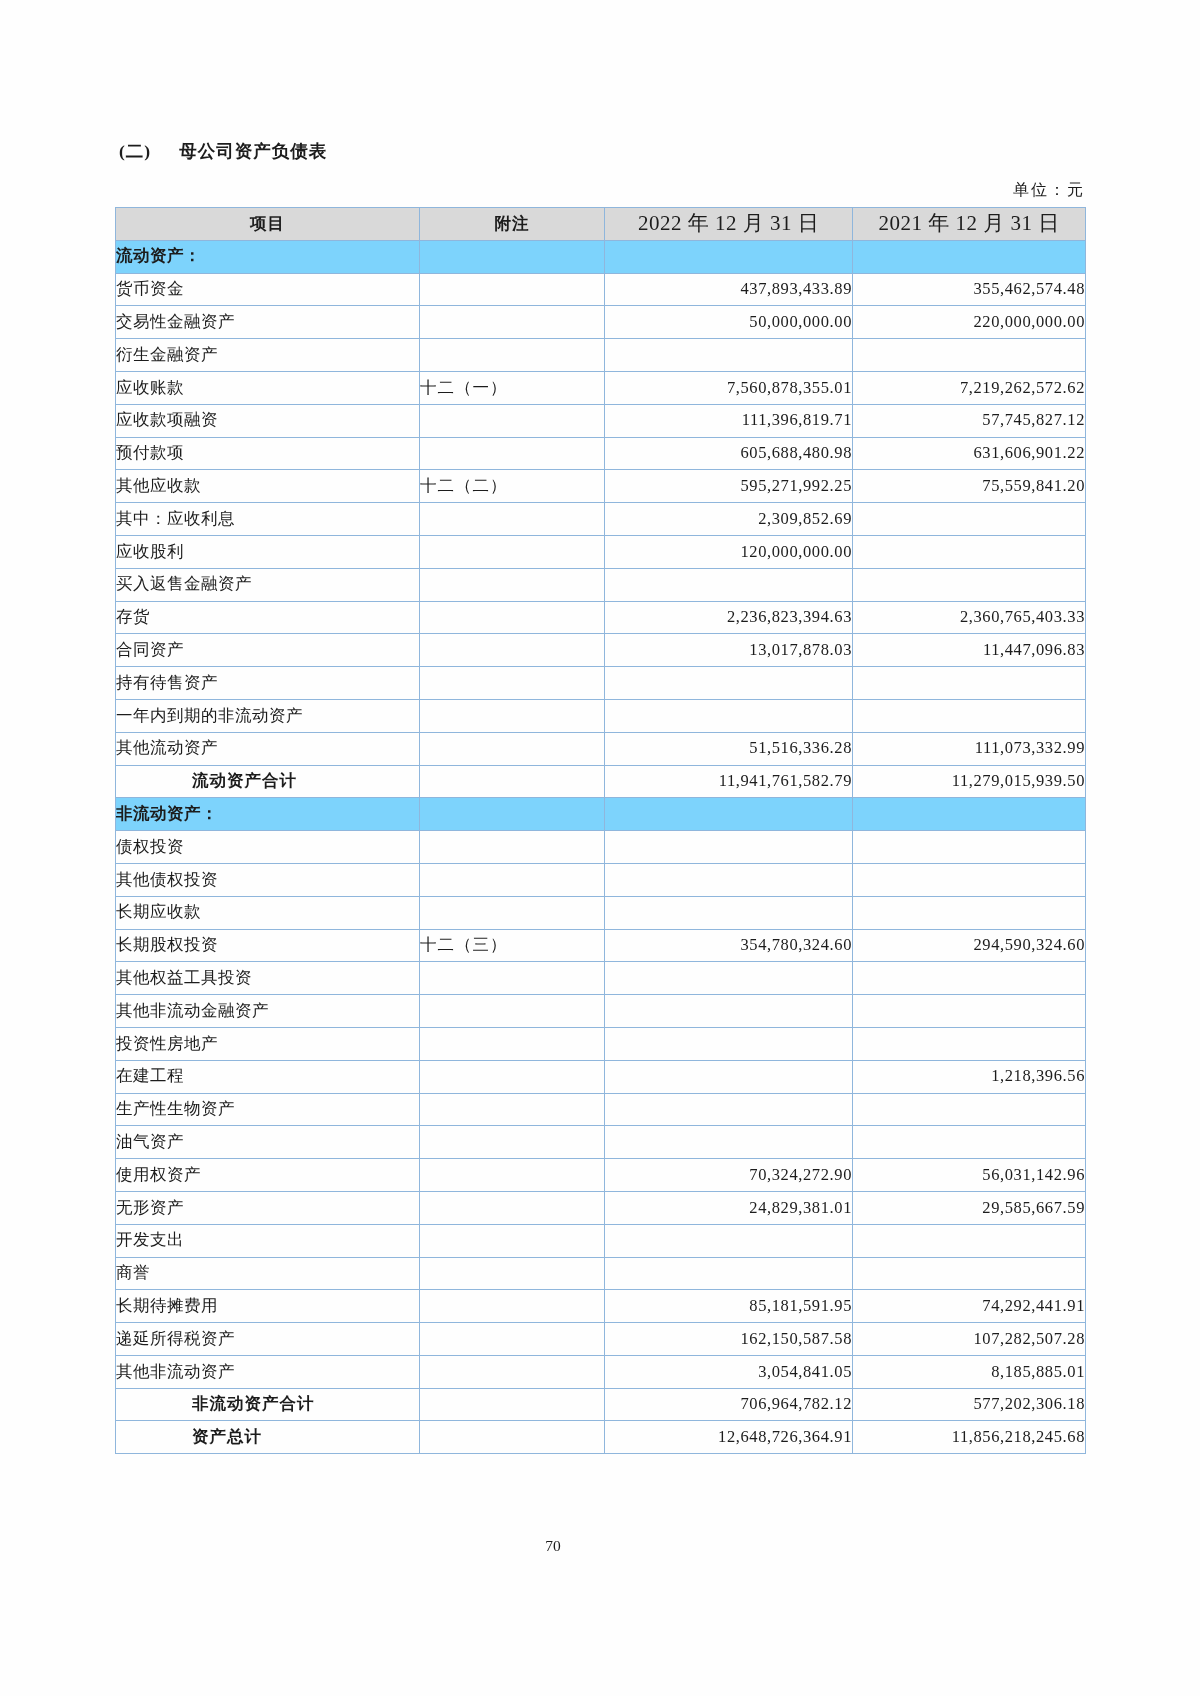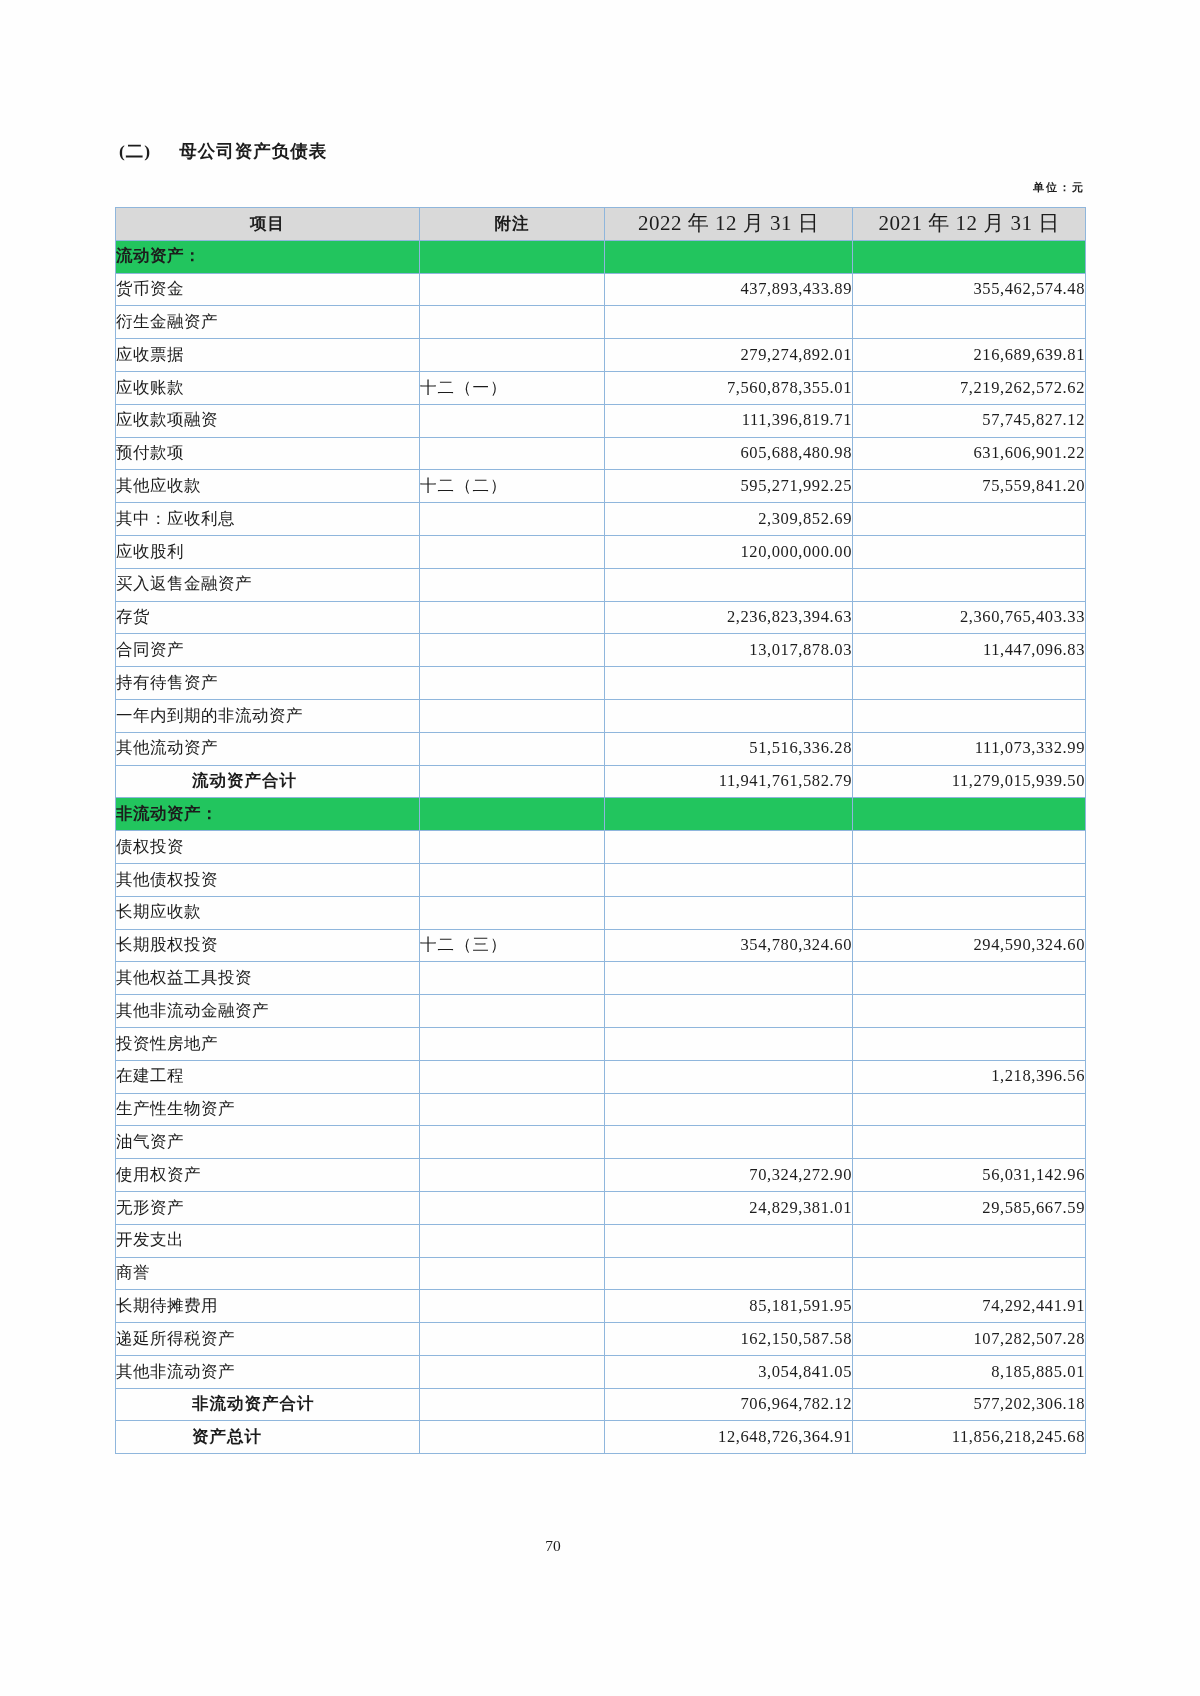--- a/index.html
+++ b/index.html
@@ -15,21 +15,21 @@
 
   .doc-title {
     position:absolute; left:119px; top:139px;
     font-size:17.5px; font-weight:bold; letter-spacing:1px;
     display:flex; align-items:baseline;
   }
   .doc-title .gap { display:inline-block; width:28px; }
 
   .unit-label {
     position:absolute; right:115px; top:180px;
-    font-size:11px; letter-spacing:2px;font-weight:bold;
+    font-size:16px; letter-spacing:2px;
   }
 
   table.bs {
     position:absolute; left:115px; top:207px;
     width:970px; border-collapse:collapse; table-layout:fixed;
   }
   table.bs, table.bs th, table.bs td {
     border:1px solid #8fb6dc;
   }
   table.bs th, table.bs td {
@@ -37,21 +37,21 @@
     font-size:16.5px; line-height:1;
   }
   thead th { background:#d9d9d9; text-align:center; font-weight:normal; }
   thead th.cn { font-weight:bold; letter-spacing:1px;text-align:center; }
   thead th.date { font-size:21px; letter-spacing:0.5px; }
 
   td.c-item { text-align:left; padding-left:9px; letter-spacing:0.5px; }
   td.c-note { text-align:left; letter-spacing:1px; }
   td.c-2022, td.c-2021 { text-align:right; padding-right:11px; letter-spacing:0.6px; }
 
-  tr.section td { background:#22c55e; }
+  tr.section td { background:#7dd3fc; }
   tr.section td.c-item { font-weight:bold; }
 
   tr.total td.c-item { font-weight:bold; padding-left:76px; letter-spacing:1px; }
 
   td.indent2 { padding-left:98px;margin-top:8px; }
 
   .page-number {
     position:absolute; left:0; top:1537px; width:1106px;
     text-align:center; font-size:15.5px;
   }
@@ -91,30 +91,30 @@
           <td class="c-2022"></td>
           <td class="c-2021"></td>
         </tr>
         <tr class="data">
           <td class="c-item">货币资金</td>
           <td class="c-note"></td>
           <td class="c-2022">437,893,433.89</td>
           <td class="c-2021">355,462,574.48</td>
         </tr>
         <tr class="data">
+          <td class="c-item">交易性金融资产</td>
+          <td class="c-note"></td>
+          <td class="c-2022">50,000,000.00</td>
+          <td class="c-2021">220,000,000.00</td>
+        </tr>
+        <tr class="data">
           <td class="c-item">衍生金融资产</td>
           <td class="c-note"></td>
           <td class="c-2022"></td>
           <td class="c-2021"></td>
-        </tr>
-        <tr class="data">
-          <td class="c-item">应收票据</td>
-          <td class="c-note"></td>
-          <td class="c-2022">279,274,892.01</td>
-          <td class="c-2021">216,689,639.81</td>
         </tr>
         <tr class="data">
           <td class="c-item">应收账款</td>
           <td class="c-note">十二（一）</td>
           <td class="c-2022">7,560,878,355.01</td>
           <td class="c-2021">7,219,262,572.62</td>
         </tr>
         <tr class="data">
           <td class="c-item">应收款项融资</td>
           <td class="c-note"></td>

